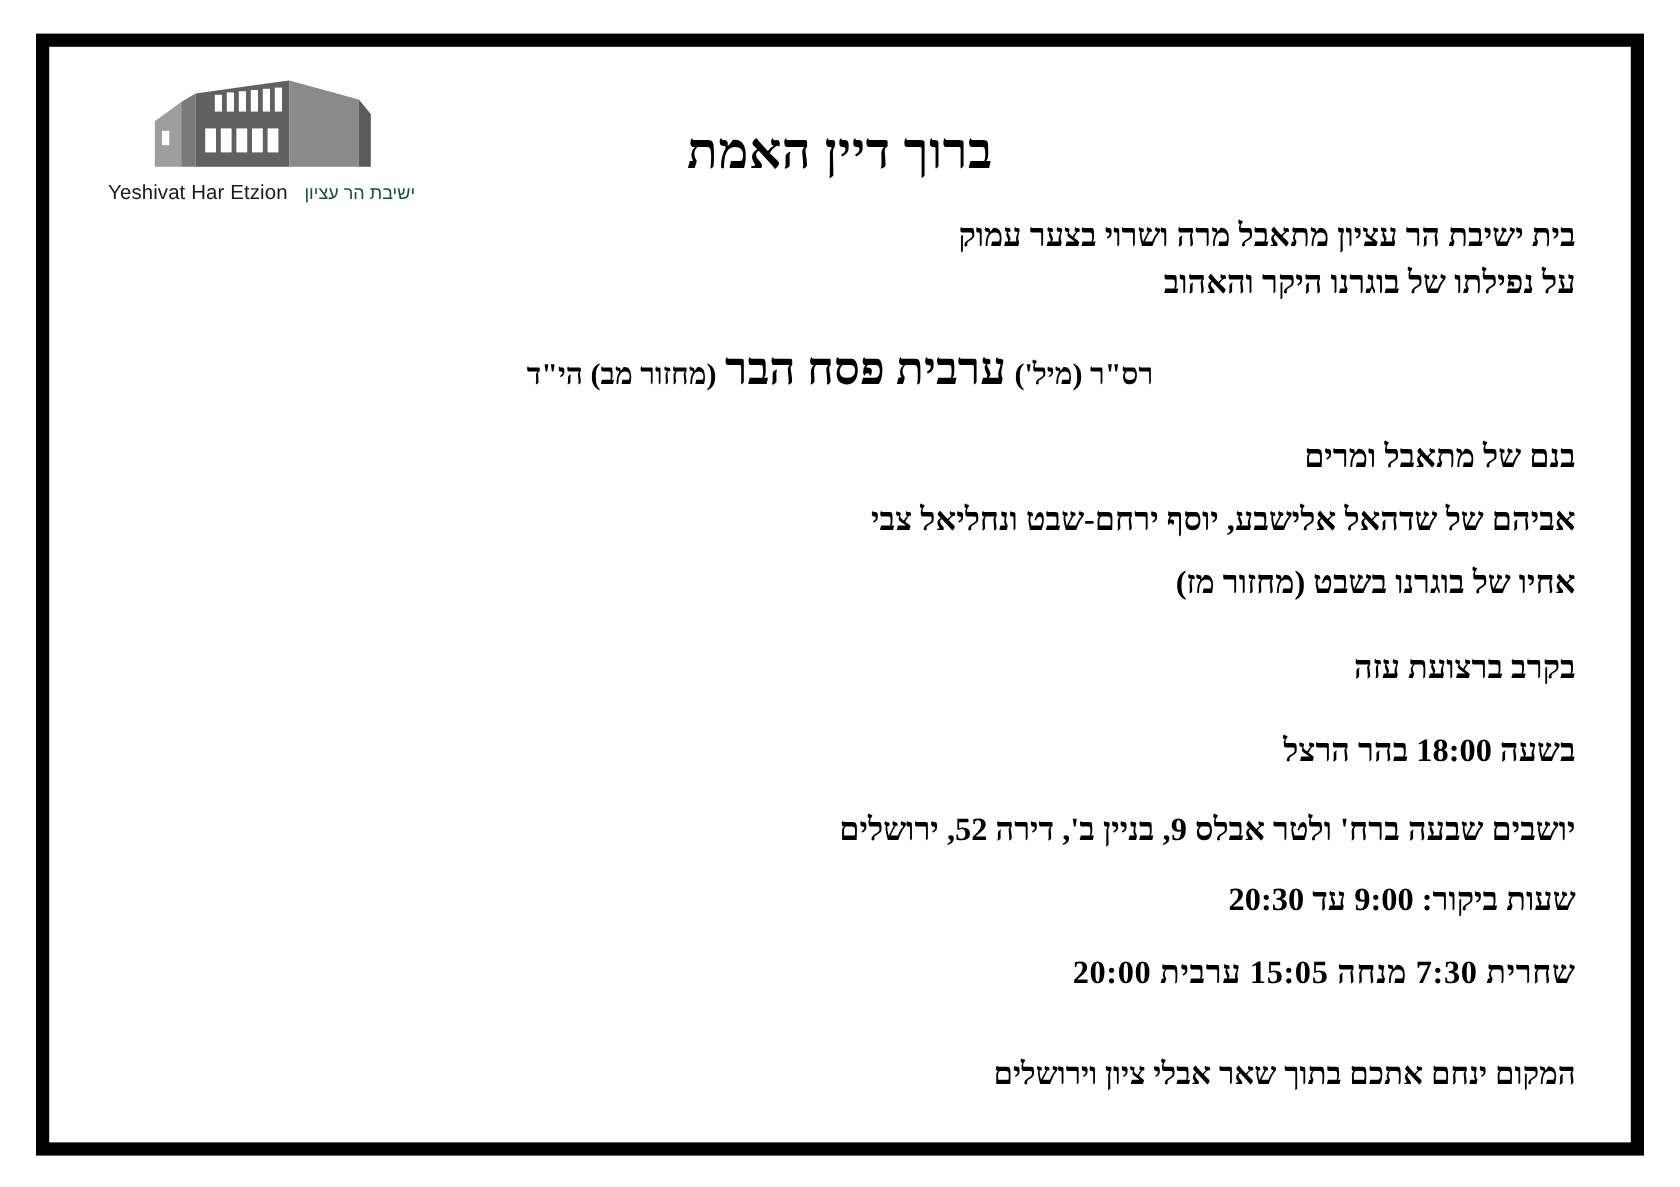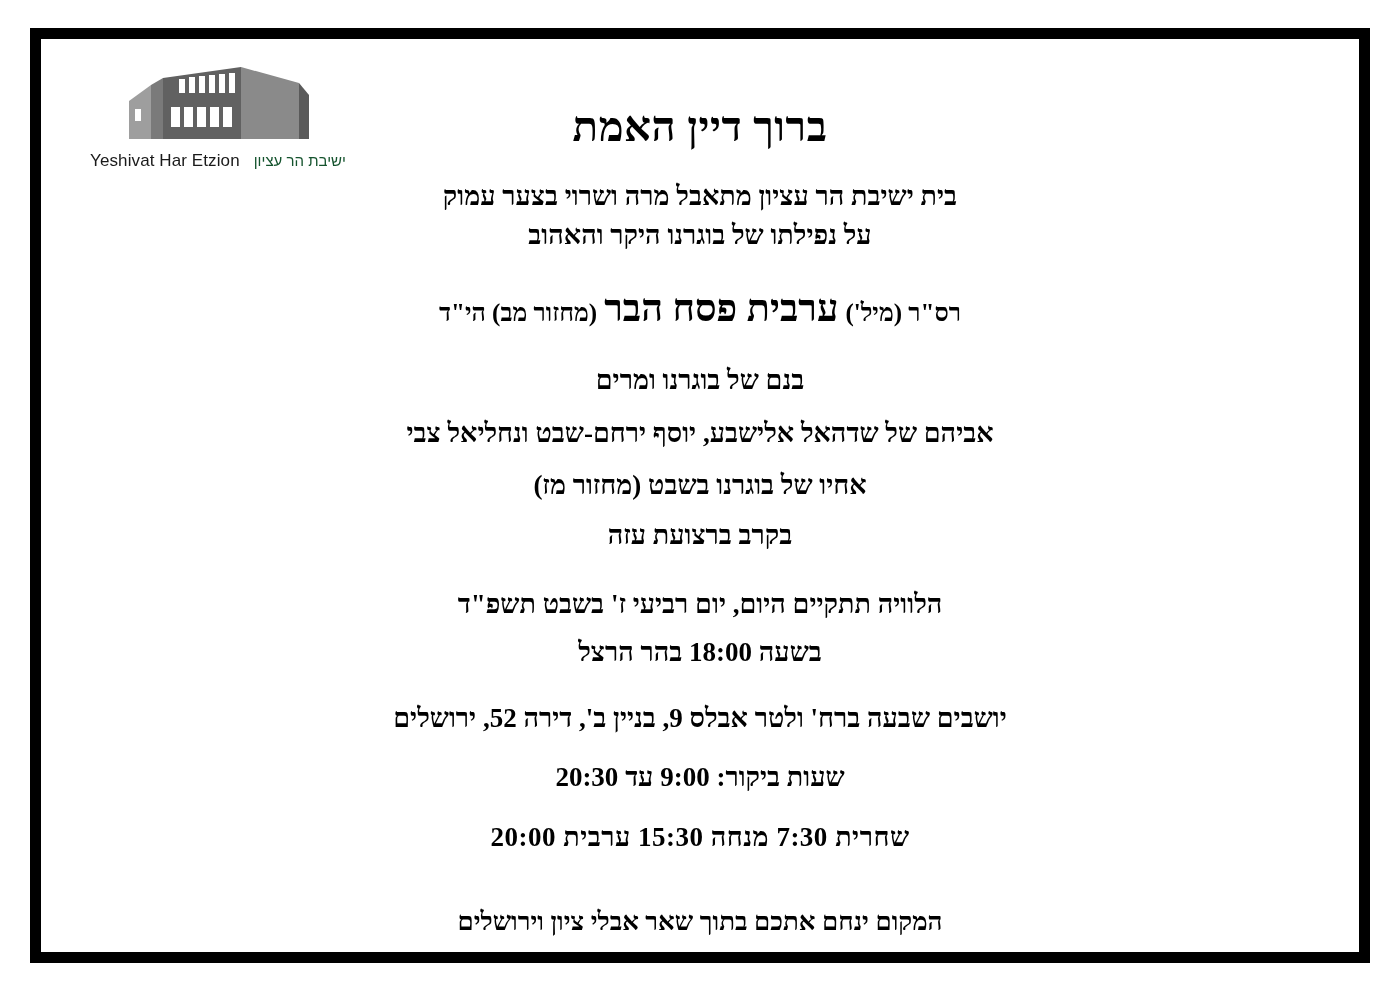--- a/index.html
+++ b/index.html
@@ -84,20 +84,21 @@
     font-size: 42px;
     font-weight: bold;
     letter-spacing: 0.5px;
     margin: 30px 0 0 0;
     line-height: 1.15;
   }
 
   .para {
     margin: 0;
     line-height: 1.42;
+    text-align: right;
   }
 
   .block {
     margin-top: 26px;
   }
 
   .t-intro { font-size: 27px; font-weight: bold; }
 
   .name-line {
     font-size: 28px;
@@ -110,21 +111,21 @@
     font-weight: bold;
   }
   .name-line .small {
     font-size: 25px;
     font-weight: bold;
   }
 
   .t-rel { font-size: 27px; font-weight: bold; }
   .t-rel.tight { margin-top: 14px; }
 
-  .t-place { font-size: 27px; font-weight: bold; margin-top: 12px; }
+  .t-place { font-size: 27px; font-weight: bold; margin-top: 33px; }
 
   .t-funeral { font-size: 27px; font-weight: bold; margin-top: 30px; }
   .t-funeral .l2 { display: block; margin-top: 10px; }
 
   .t-shiva { font-size: 27px; font-weight: bold; margin-top: 28px; }
   .t-hours { font-size: 27px; font-weight: bold; margin-top: 20px; }
   .t-prayers { font-size: 27px; font-weight: bold; margin-top: 22px; letter-spacing: 0.5px; }
 
   .t-closing { font-size: 26px; font-weight: bold; margin-top: 48px; }
 </style>
@@ -168,33 +169,32 @@
         <p class="para t-intro">על נפילתו של בוגרנו היקר והאהוב</p>
       </div>
 
       <p class="name-line">
         <span class="small">רס"ר (מיל')</span>
         <span class="big">ערבית פסח הבר</span>
         <span class="small">(מחזור מב) הי"ד</span>
       </p>
 
       <div class="block" style="margin-top:14px;">
-        <p class="para t-rel">בנם של בוגרנו ומרים</p>
+        <p class="para t-rel">בנם של מתאבל ומרים</p>
         <p class="para t-rel tight">אביהם של שדהאל אלישבע, יוסף ירחם-שבט ונחליאל צבי</p>
         <p class="para t-rel tight">אחיו של בוגרנו בשבט (מחזור מז)</p>
       </div>
 
       <p class="para t-place">בקרב ברצועת עזה</p>
 
       <p class="para t-funeral">
-        <span>הלוויה תתקיים היום, יום רביעי ז' בשבט תשפ"ד</span>
         <span class="l2">בשעה 18:00 בהר הרצל</span>
       </p>
 
       <p class="para t-shiva">יושבים שבעה ברח' ולטר אבלס 9, בניין ב', דירה 52, ירושלים</p>
       <p class="para t-hours">שעות ביקור: 9:00 עד 20:30</p>
-      <p class="para t-prayers">שחרית 7:30  מנחה 15:30  ערבית 20:00</p>
+      <p class="para t-prayers">שחרית 7:30  מנחה 15:05  ערבית 20:00</p>
 
       <p class="para t-closing">המקום ינחם אתכם בתוך שאר אבלי ציון וירושלים</p>
 
     </div>
   </div>
 </div>
 
 </body></html>

